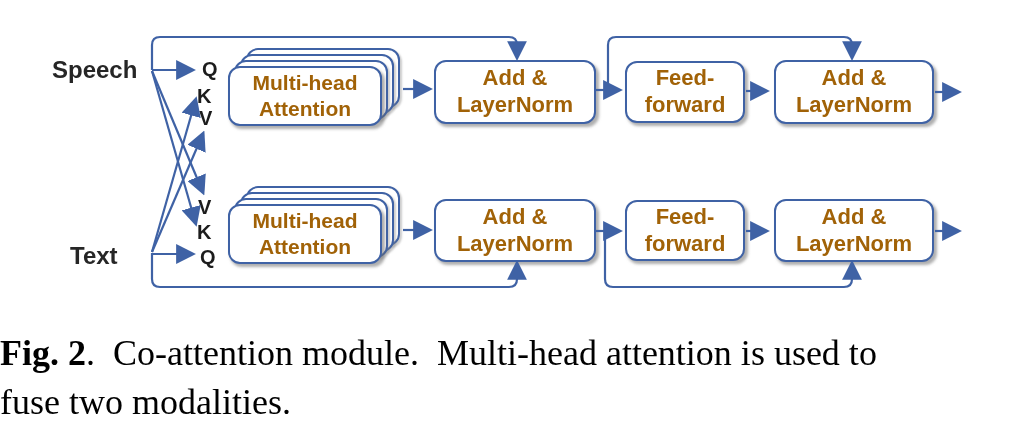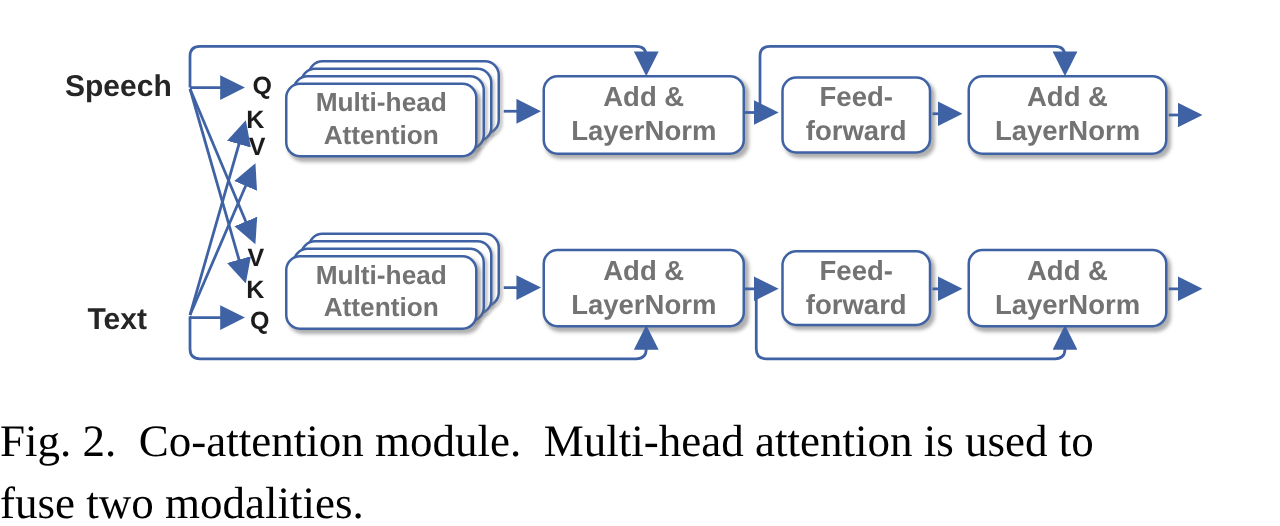--- a/index.html
+++ b/index.html
@@ -3,30 +3,30 @@
 <meta charset="utf-8">
 <style>
   html,body{margin:0;padding:0;background:#fff;}
   body{width:1024px;height:421px;position:relative;overflow:hidden;
        font-family:"Liberation Sans",sans-serif;}
   .stage{position:absolute;left:0;top:0;width:977px;height:330px;}
   .lines{position:absolute;left:0;top:0;pointer-events:none;}
   .box{position:absolute;background:#fff;border:2.5px solid #3f62a5;border-radius:12px;
        box-shadow:2.5px 3px 3px rgba(110,110,110,.55);
        display:flex;flex-direction:column;align-items:center;justify-content:center;
-       font-weight:bold;font-size:22px;line-height:1.22;color:#737373;text-align:center;
+       font-weight:bold;font-size:22px;line-height:1.22;color:#a16207;text-align:center;
        box-sizing:border-box;}
   .ghost{position:absolute;background:#fff;border:2.2px solid #3f62a5;border-radius:12px;
        box-sizing:border-box;box-shadow:2px 2px 2px rgba(130,130,130,.4);}
   .inlabel{position:absolute;font-weight:bold;font-size:24px;color:#262626;}
   .qkv{position:absolute;font-weight:bold;font-size:20px;color:#1c1c1c;width:22px;text-align:left;line-height:1.2;}
   .caption{position:absolute;left:0;top:329px;width:1024px;
        font-family:"Liberation Serif",serif;font-size:36px;color:#000;line-height:1.36;}
   .cap-line1{white-space:nowrap;}
-  .cap-bold{font-weight:normal;}
+  .cap-bold{font-weight:bold;}
 </style>
 </head>
 <body>
 
 <div class="stage">
 
   <div class="inlabel" style="left:52px;top:56px;">Speech</div>
   <div class="inlabel" style="left:70px;top:242px;">Text</div>
 
   <div class="qkv" style="left:202px;top:57px;">Q</div>

